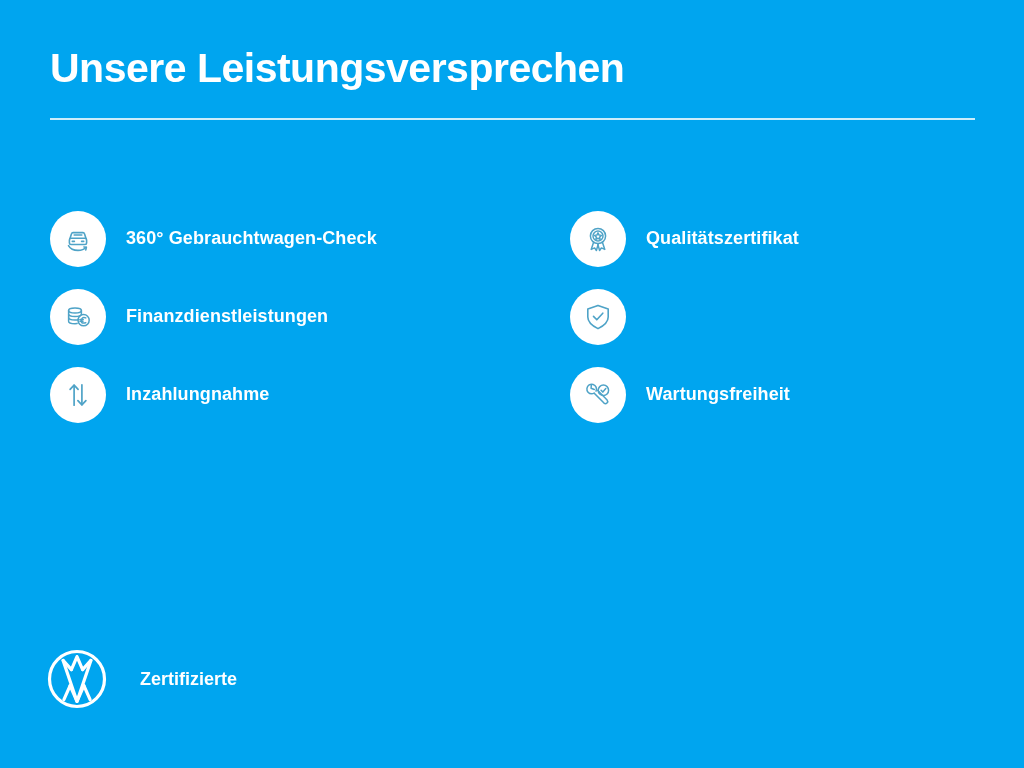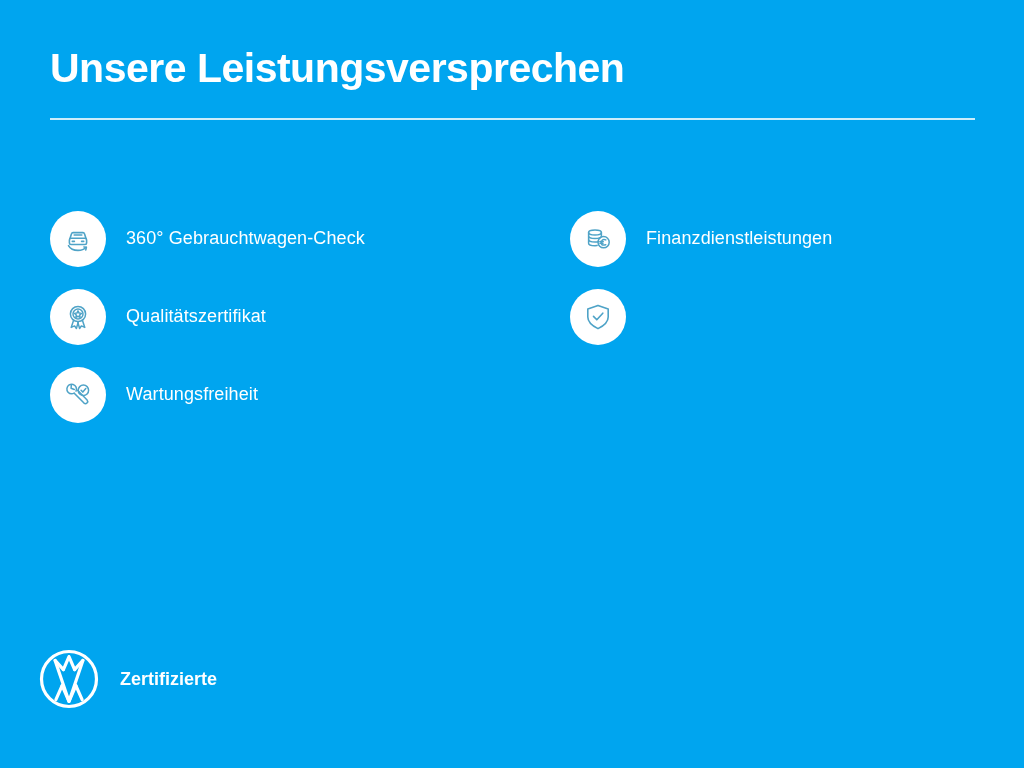--- a/index.html
+++ b/index.html
@@ -76,34 +76,34 @@
     align-items: center;
     justify-content: center;
     box-sizing: border-box;
   }
   .feature-icon svg {
     display: block;
   }
   .feature-label {
     color: #ffffff;
     font-size: 18px;
-    font-weight: 400;
+    font-weight: 700;
     line-height: 1.2;
     white-space: nowrap;
     letter-spacing: 0.1px;
   }
 
   
   .brand {
     position: absolute;
-    left: 38px;
+    left: 46px;
     top: 648px;
     display: flex;
     align-items: center;
-    gap: 20px;
+    gap: 32px;
   }
   .brand-logo {
     width: 62px;
     height: 62px;
     flex: 0 0 auto;
   }
   .brand-text {
     color: #ffffff;
     font-size: 18px;
     font-weight: 700;
@@ -131,60 +131,71 @@
         <svg width="34" height="34" viewBox="0 0 34 34" fill="none" stroke="#4FA3C7" stroke-width="1.6" stroke-linecap="round" stroke-linejoin="round">
           <path d="M9 16.5 L10.6 11.6 Q10.9 10.6 12 10.6 L22 10.6 Q23.1 10.6 23.4 11.6 L25 16.5"></path>
           <rect x="8.4" y="16.3" width="17.2" height="6.2" rx="1.6"></rect>
           <path d="M11.3 19.4 h2.1 M20.6 19.4 h2.1"></path>
           <path d="M13.2 13 h7.6"></path>
           <path d="M7.5 23.6 Q10.2 28.4 17 28.4 Q22.2 28.4 25.2 25.3"></path>
           <path d="M22.9 25.0 l2.5 0.4 -0.6 2.5" fill="none"></path>
         </svg>
       </span>
       <span class="feature-label">360° Gebrauchtwagen-Check</span>
+    </div>
+
+    <div class="feature">
+      <span class="feature-icon" style="background: rgb(255, 255, 255);">
+        <svg width="34" height="34" viewBox="0 0 34 34" fill="none" stroke="#4FA3C7" stroke-width="1.5" stroke-linecap="round" stroke-linejoin="round">
+          <circle cx="17" cy="14" r="7.6"></circle>
+          <circle cx="17" cy="14" r="5"></circle>
+          <path d="M17 10.9 l1.05 2.15 2.35 0.33 -1.7 1.65 0.4 2.35 -2.1 -1.1 -2.1 1.1 0.4 -2.35 -1.7 -1.65 2.35 -0.33 z"></path>
+          <path d="M12.6 20.3 L10.2 27.4 13.6 25.9 15.4 28.5 17.2 22.1"></path>
+          <path d="M21.4 20.3 L23.8 27.4 20.4 25.9 18.6 28.5 16.8 22.1"></path>
+        </svg>
+      </span>
+      <span class="feature-label">Qualitätszertifikat</span>
     </div>
 
     <div class="feature">
       <span class="feature-icon" style="background: rgb(255, 255, 255);">
         <svg width="34" height="34" viewBox="0 0 34 34" fill="none" stroke="#4FA3C7" stroke-width="1.5" stroke-linecap="round" stroke-linejoin="round">
           <ellipse cx="14" cy="10.6" rx="6.4" ry="2.5"></ellipse>
           <path d="M7.6 10.6 v3.4 q0 2.5 6.4 2.5 q6.4 0 6.4 -2.5 v-3.4"></path>
           <path d="M7.6 14.2 v3.4 q0 2.5 6.4 2.5 q2.1 0 3.6 -0.3"></path>
           <path d="M7.6 17.8 v3.4 q0 2.5 6.4 2.5 q1.1 0 2.1 -0.1"></path>
           <circle cx="22.6" cy="20.2" r="5.6"></circle>
           <path d="M24.8 17.9 q-3.4 -1.6 -4.4 2.3 q-1 3.9 4.4 2.5"></path>
           <path d="M18.9 19.6 h3.3 M18.9 21.2 h3.1"></path>
         </svg>
       </span>
       <span class="feature-label">Finanzdienstleistungen</span>
     </div>
 
-    <div class="feature">
-      <span class="feature-icon" style="background: rgb(255, 255, 255);">
-        <svg width="34" height="34" viewBox="0 0 34 34" fill="none" stroke="#4FA3C7" stroke-width="1.5" stroke-linecap="round" stroke-linejoin="round">
-          <circle cx="17" cy="14" r="7.6"></circle>
-          <circle cx="17" cy="14" r="5"></circle>
-          <path d="M17 10.9 l1.05 2.15 2.35 0.33 -1.7 1.65 0.4 2.35 -2.1 -1.1 -2.1 1.1 0.4 -2.35 -1.7 -1.65 2.35 -0.33 z"></path>
-          <path d="M12.6 20.3 L10.2 27.4 13.6 25.9 15.4 28.5 17.2 22.1"></path>
-          <path d="M21.4 20.3 L23.8 27.4 20.4 25.9 18.6 28.5 16.8 22.1"></path>
-        </svg>
-      </span>
-      <span class="feature-label">Qualitätszertifikat</span>
-    </div>
-
 
     <div class="feature">
       <span class="feature-icon" style="background: rgb(255, 255, 255);">
         <svg width="34" height="34" viewBox="0 0 34 34" fill="none" stroke="#4FA3C7" stroke-width="1.6" stroke-linecap="round" stroke-linejoin="round">
           <path d="M17 5.4 L27.2 9.1 v7.8 q0 6.6 -10.2 11.7 Q6.8 23.5 6.8 16.9 V9.1 z"></path>
           <path d="M12.5 16.4 l3.3 3.4 6.0 -6.6"></path>
         </svg>
       </span>
     </div>
 
+    <div class="feature">
+      <span class="feature-icon" style="background: rgb(255, 255, 255);">
+        <svg width="34" height="34" viewBox="0 0 34 34" fill="none" stroke="#4FA3C7" stroke-width="1.7" stroke-linecap="round" stroke-linejoin="round">
+          <path d="M13.1 27.2 V7.4"></path>
+          <path d="M9.1 11.4 L13.1 7.1 17.1 11.4"></path>
+          <path d="M20.9 6.8 V26.6"></path>
+          <path d="M16.9 22.6 L20.9 26.9 24.9 22.6"></path>
+        </svg>
+      </span>
+      <span class="feature-label">Inzahlungnahme</span>
+    </div>
 
     <div class="feature">
       <span class="feature-icon" style="background: rgb(255, 255, 255);">
         <svg width="34" height="34" viewBox="0 0 34 34" fill="none" stroke="#4FA3C7" stroke-width="1.5" stroke-linecap="round" stroke-linejoin="round">
           <path d="M15.0 13.1 a4.8 4.8 0 1 0 -4.3 2.7 a4.8 4.8 0 0 0 2.4 -0.65"></path>
           <path d="M10.3 6.8 l-0.2 3.4 3.2 1.3"></path>
           <path d="M13.5 15.4 L23.0 25.1 a2.2 2.2 0 0 0 3.1 -3.1 L16.6 12.3"></path>
           <circle cx="22.4" cy="12.3" r="5.2"></circle>
           <path d="M20.1 12.3 l1.7 1.8 3.0 -3.5"></path>
         </svg>

